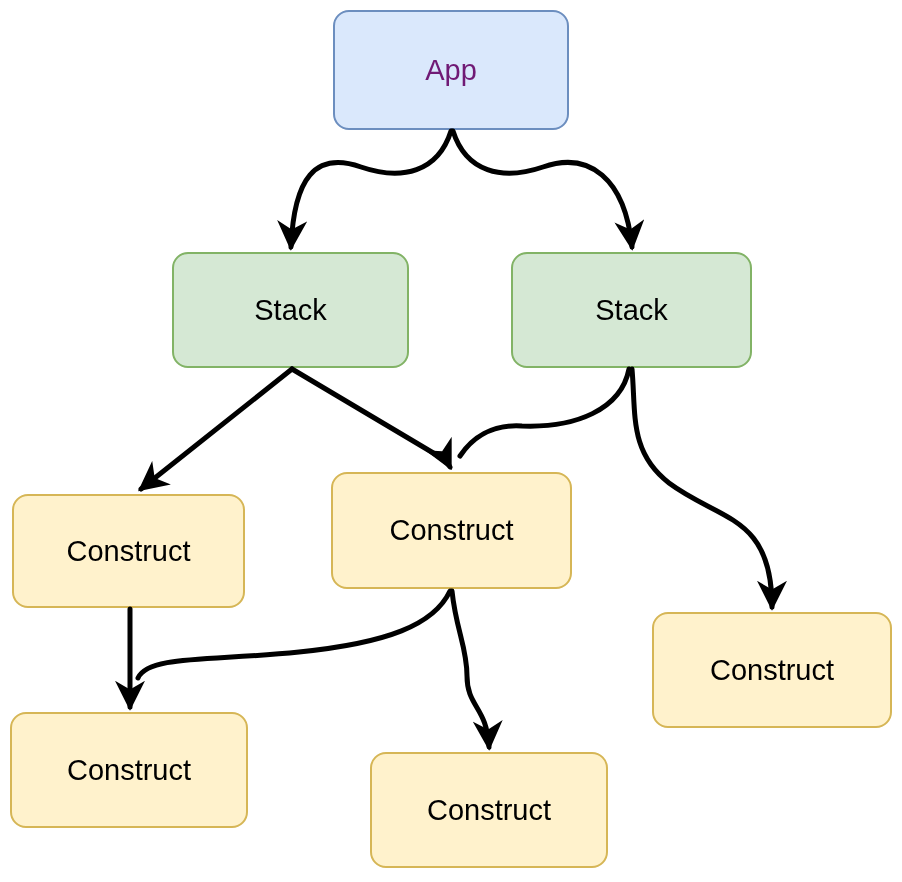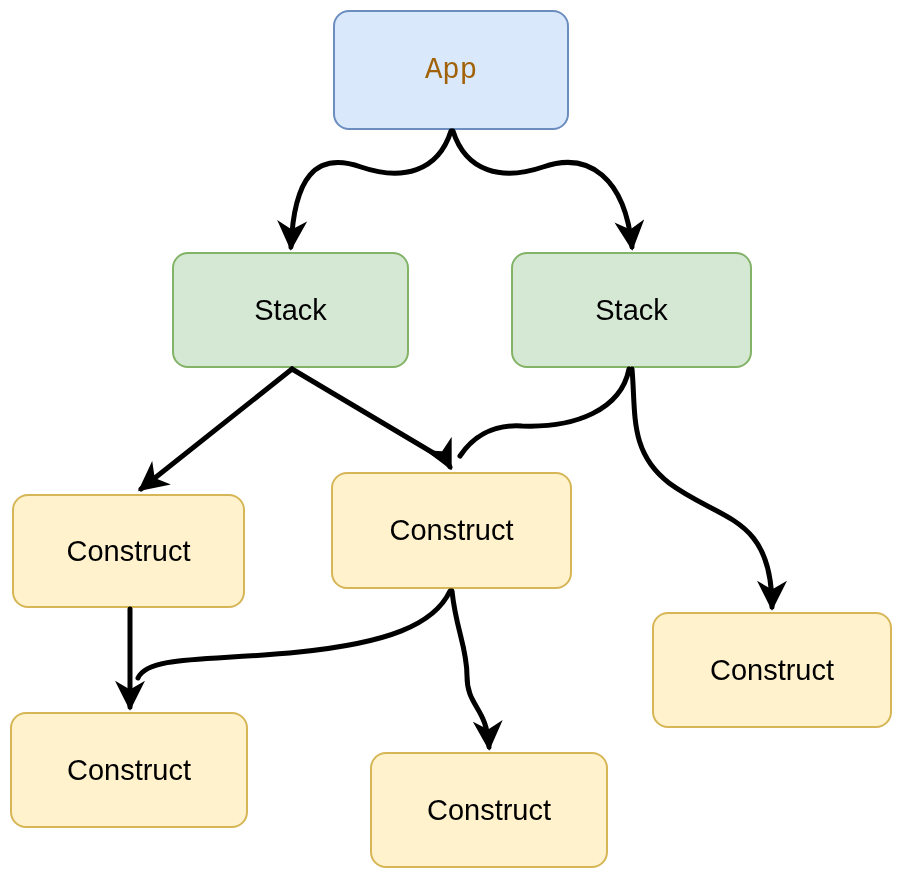--- a/index.html
+++ b/index.html
@@ -54,21 +54,21 @@
     stroke-width: 5;
     stroke-linecap: round;
     stroke-linejoin: round;
   }
 </style>
 </head>
 <body>
 
 <div class="canvas">
 
-  <div class="node n-app" style="background: rgb(218, 232, 252); border-color: rgb(108, 142, 191); color: #a16207; font-family: Liberation Mono, monospace;">
+  <div class="node n-app" style="background: rgb(218, 232, 252); border-color: rgb(108, 142, 191); color: #701a75;">
     <span class="label">App</span>
   </div>
 
   <div class="node n-stack-l" style="background: rgb(213, 232, 212); border-color: rgb(130, 179, 102); color: rgb(0, 0, 0);">
     <span class="label">Stack</span>
   </div>
 
   <div class="node n-stack-r" style="background: rgb(213, 232, 212); border-color: rgb(130, 179, 102); color: rgb(0, 0, 0);">
     <span class="label">Stack</span>
   </div>

